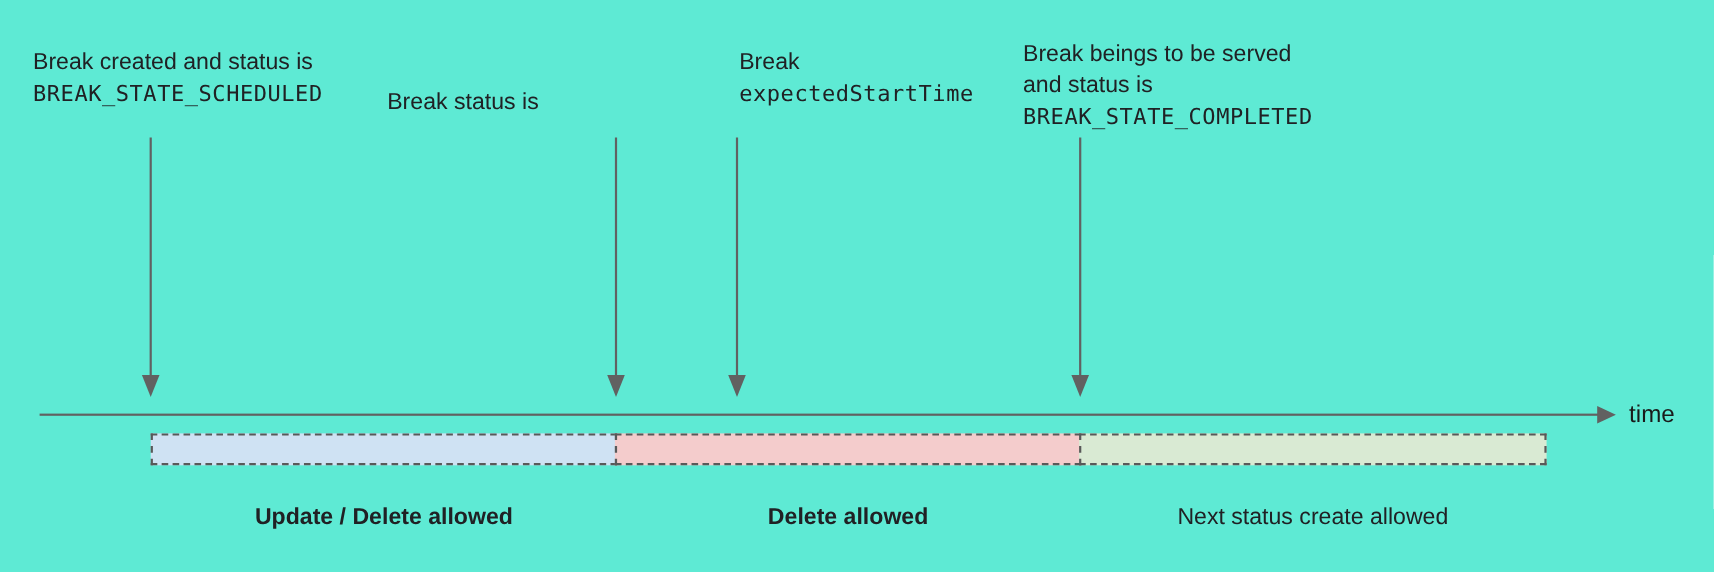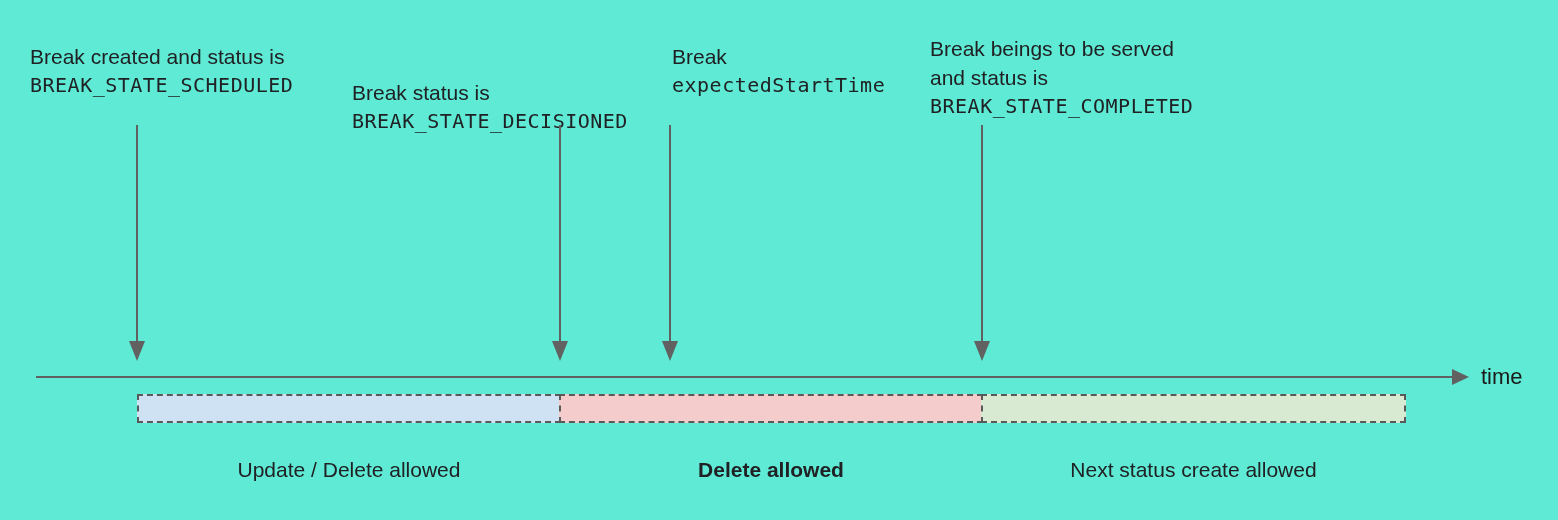--- a/index.html
+++ b/index.html
@@ -106,37 +106,36 @@
   #seg-next   { left: 981px; width: 425px; }
 
   
   .seg-caption {
     position: absolute;
     top: 458px;
     font-size: 21px;
     text-align: center;
     white-space: nowrap;
   }
-  #cap-update { left: 137px; width: 424px; }
+  #cap-update { left: 137px; width: 424px; font-weight: bold; }
   #cap-delete { left: 559px; width: 424px; font-weight: bold; }
   #cap-next   { left: 981px; width: 425px; }
 </style>
 </head>
 <body>
 
 <div id="canvas">
 
   <div class="annotation" id="ann-scheduled">
     <span class="line">Break created and status is</span>
     <span class="line mono">BREAK_STATE_SCHEDULED</span>
   </div>
 
   <div class="annotation" id="ann-decisioned">
     <span class="line">Break status is</span>
-    <span class="line mono">BREAK_STATE_DECISIONED</span>
   </div>
 
   <div class="annotation" id="ann-start">
     <span class="line">Break</span>
     <span class="line mono">expectedStartTime</span>
   </div>
 
   <div class="annotation" id="ann-completed">
     <span class="line">Break beings to be served</span>
     <span class="line">and status is</span>

